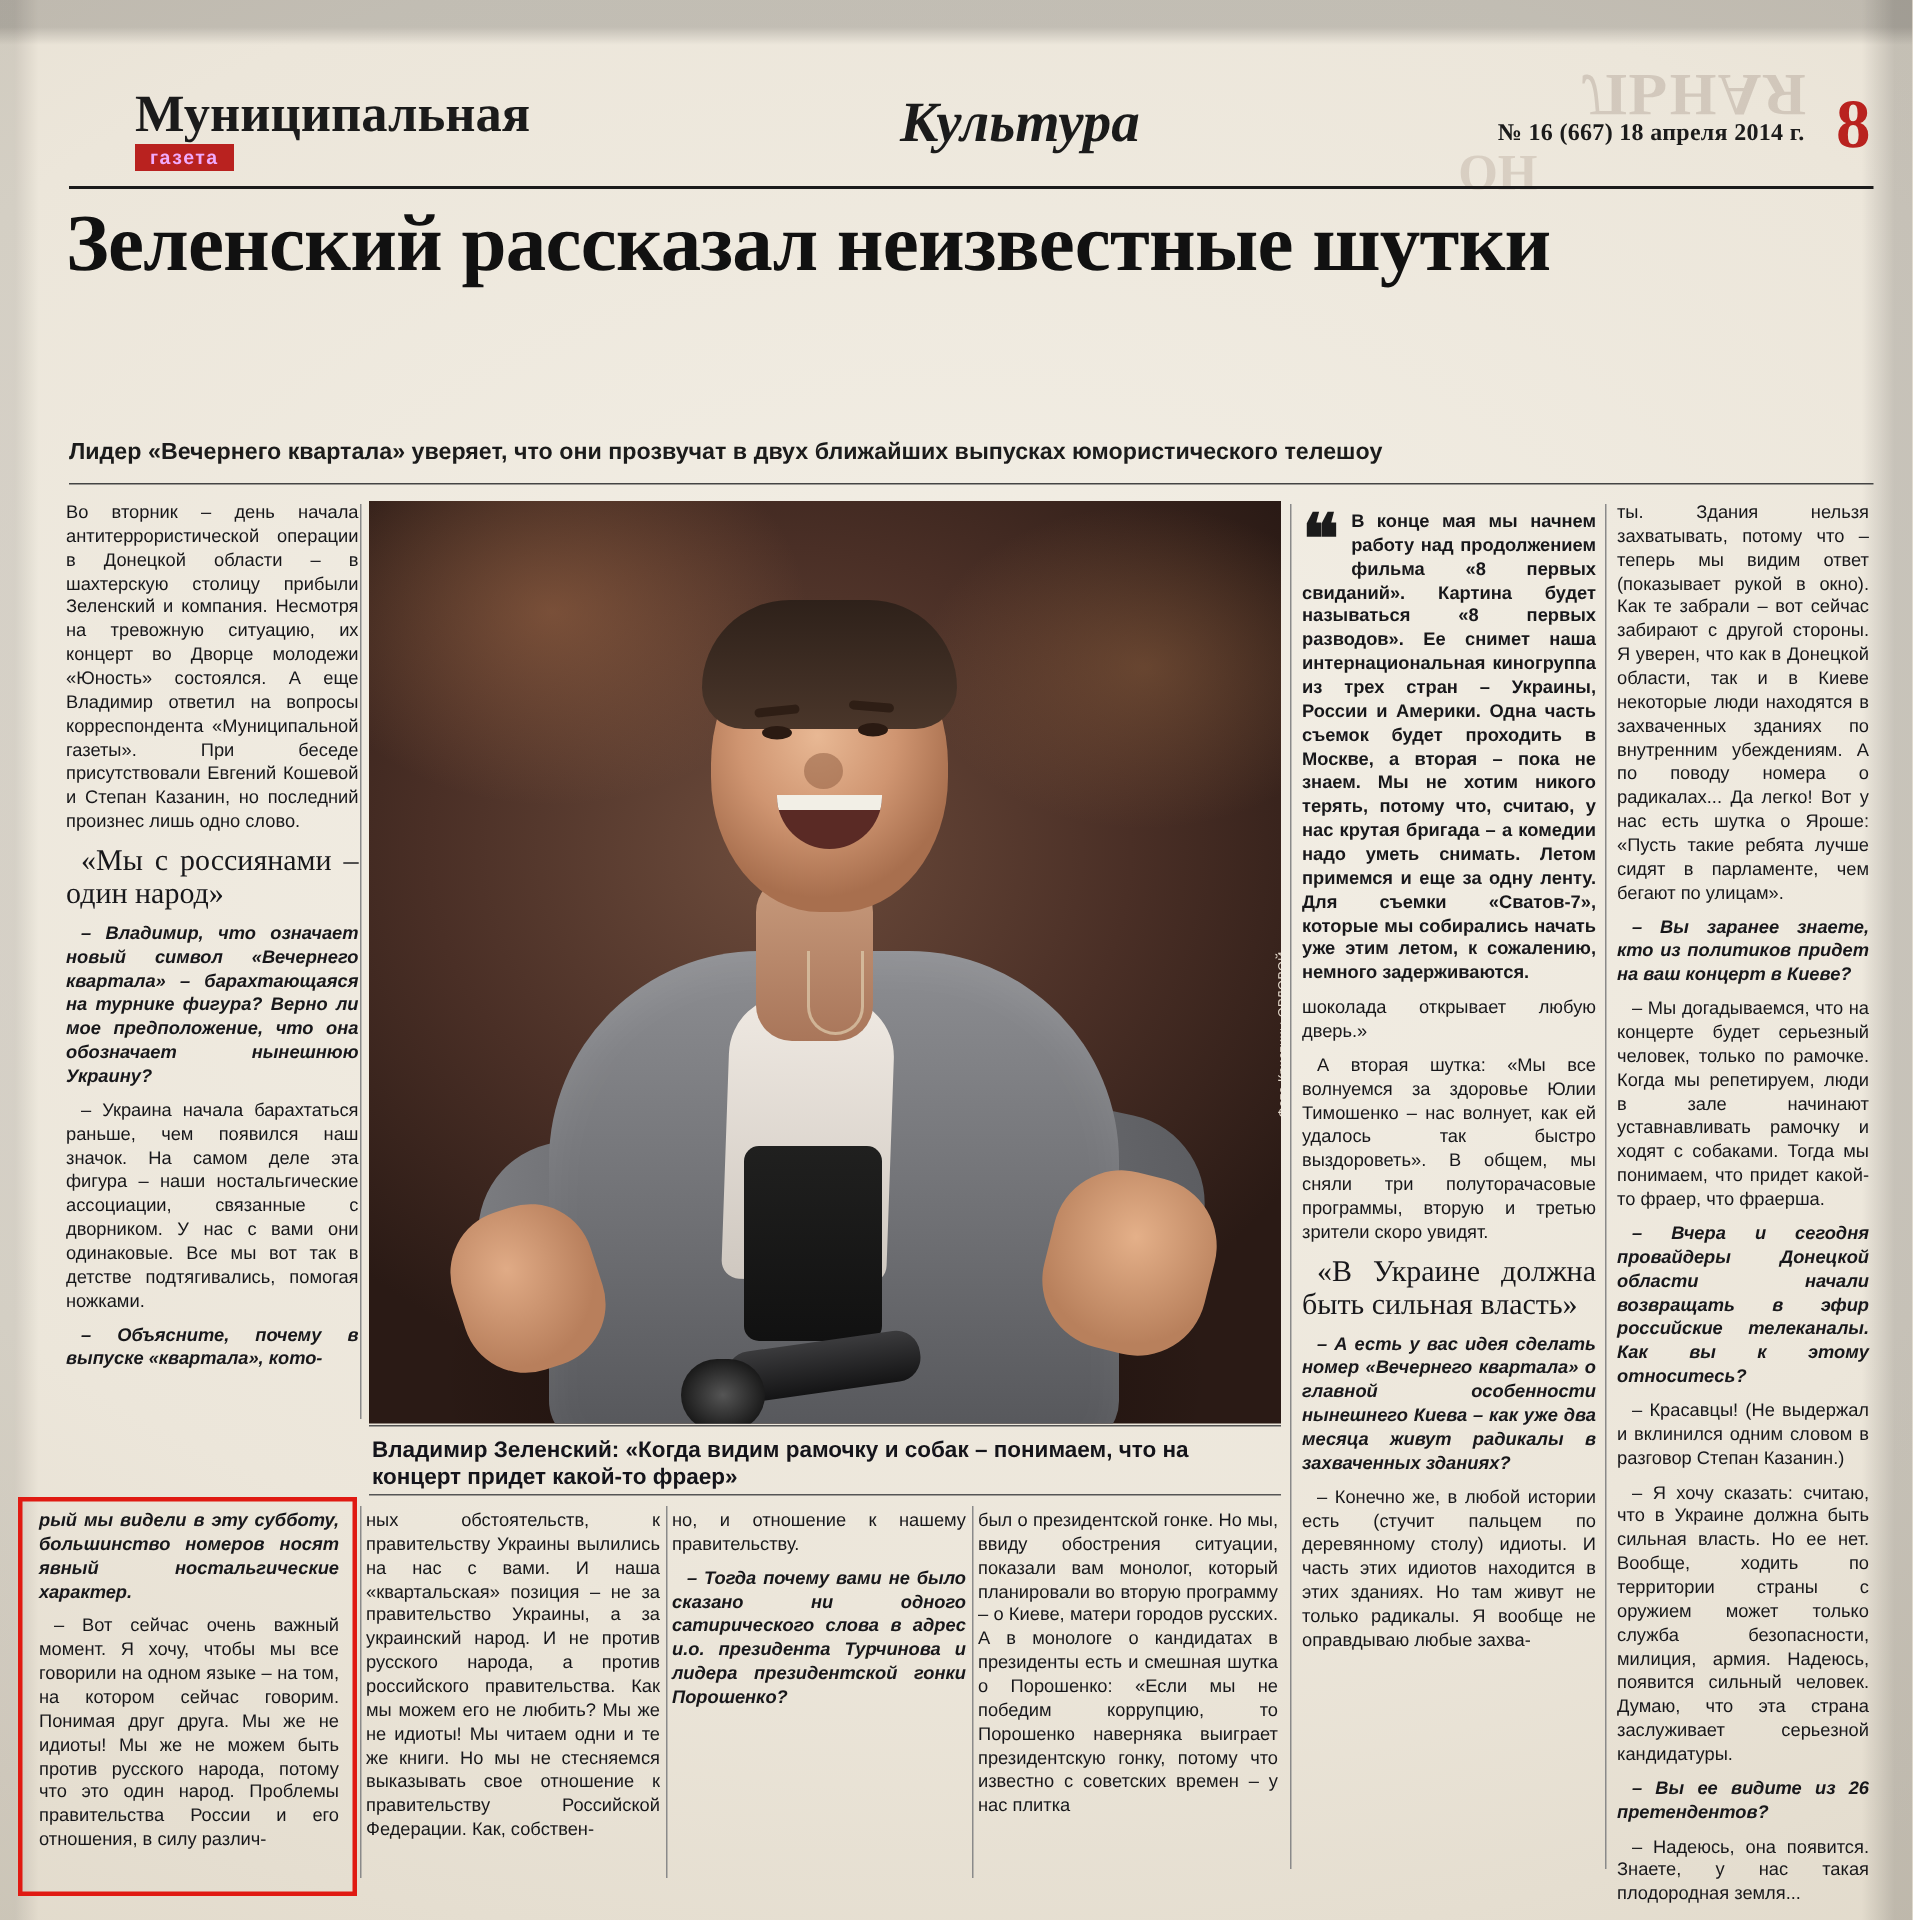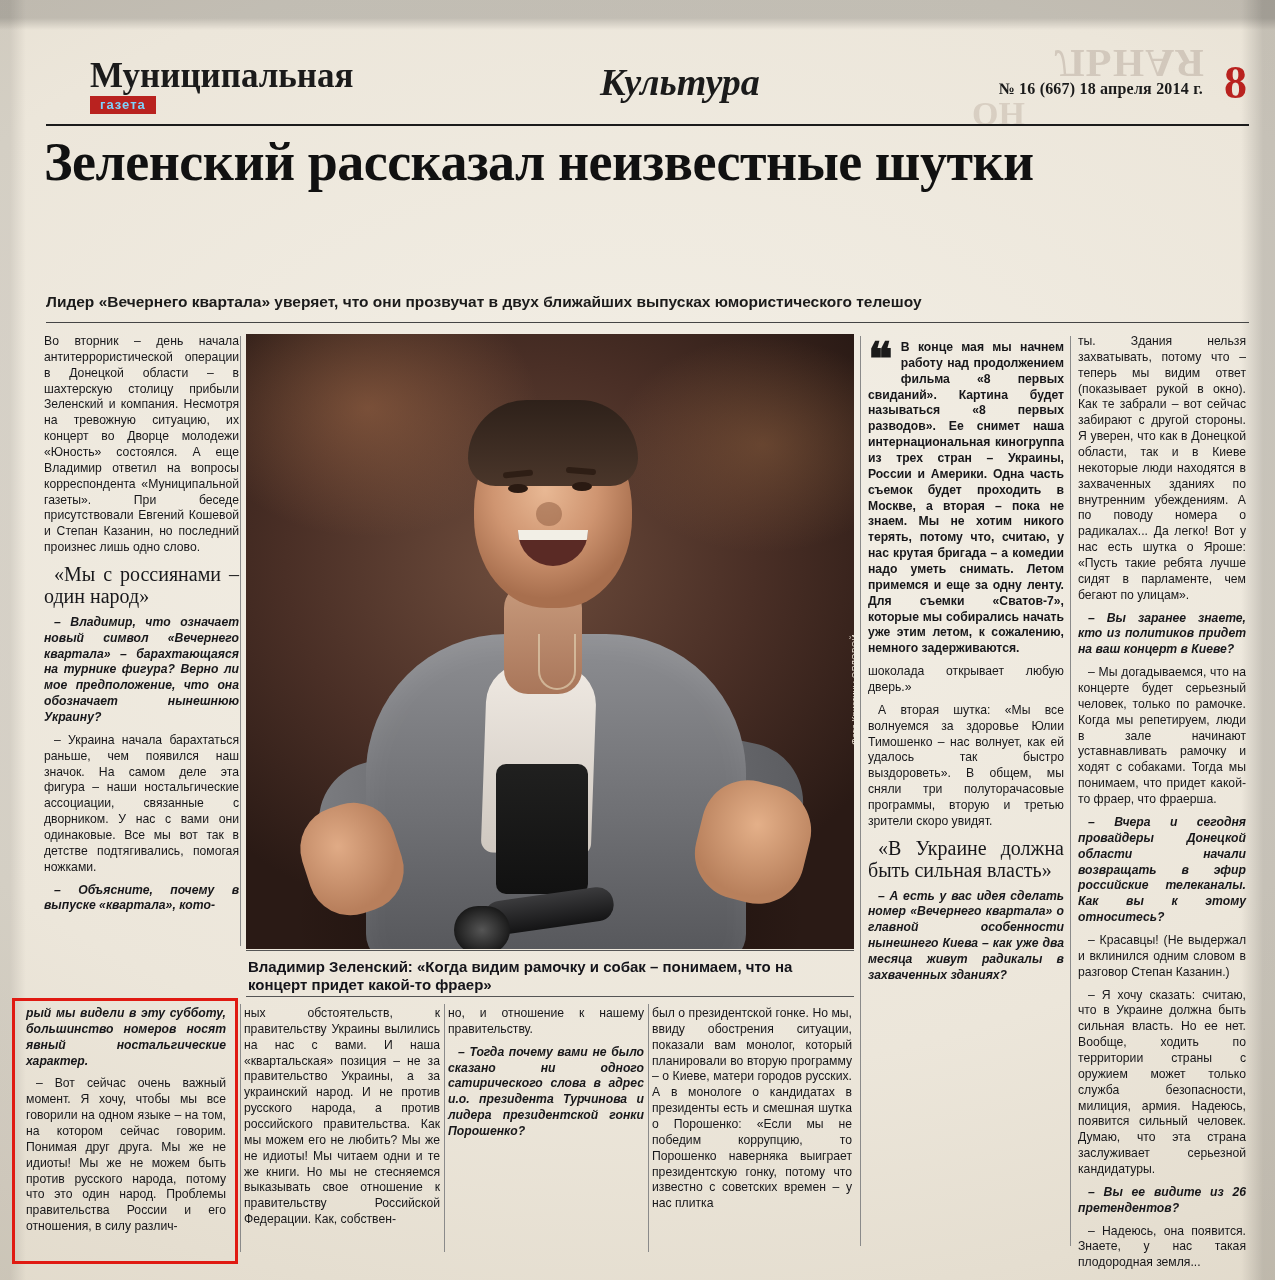--- a/index.html
+++ b/index.html
@@ -34,21 +34,21 @@
   }
 
   
   .masthead{position:absolute;left:0;top:58px;width:1275px;height:66px;}
   .mh-left{position:absolute;left:46px;top:0;margin-left:44px;}
   .mh-title{
     font-family:"Liberation Serif", serif;font-weight:bold;
     font-size:35px;letter-spacing:0px;color:#1b1b1b;line-height:1;
   }
   .mh-sub{
-    margin-top:3px;display:inline-block;background:#b9221f;color:#7dd3fc;
+    margin-top:3px;display:inline-block;background:#b9221f;color:#f0abfc;
     font-size:13px;font-weight:bold;letter-spacing:1px;padding:1px 10px 2px;
     font-family:"Liberation Sans", sans-serif;
   }
   .mh-center{
     position:absolute;left:600px;top:2px;
     font-family:"Liberation Serif", serif;font-style:italic;font-weight:bold;
     font-size:38px;color:#1b1b1b;
   }
   .mh-issue{
     position:absolute;right:72px;top:22px;text-align:right;
@@ -295,20 +295,21 @@
   </div>
 
   <div class="col" id="col5">
     <p class="noind pull">
       <span class="quotemark">❝</span><span>В конце мая мы начнем работу над продолжением фильма «8 первых свиданий». Картина будет называться «8 первых разводов». Ее снимет наша интернациональная киногруппа из трех стран – Украины, России и Америки. Одна часть съемок будет проходить в Москве, а вторая – пока не знаем. Мы не хотим никого терять, потому что, считаю, у нас крутая бригада – а комедии надо уметь снимать. Летом примемся и еще за одну ленту. Для съемки «Сватов-7», которые мы собирались начать уже этим летом, к сожалению, немного задерживаются.</span>
     </p>
     <p class="noind">шоколада открывает любую дверь.»</p>
     <p>А вторая шутка: «Мы все волнуемся за здоровье Юлии Тимошенко – нас волнует, как ей удалось так быстро выздороветь». В общем, мы сняли три полуторачасовые программы, вторую и третью зрители скоро увидят.</p>
     <p class="subhead">«В Украине должна быть сильная власть»</p>
     <p class="q">– А есть у вас идея сделать номер «Вечернего квартала» о главной особенности нынешнего Киева – как уже два месяца живут радикалы в захваченных зданиях?</p>
+    <p>– Конечно же, в любой истории есть (стучит пальцем по деревянному столу) идиоты. И часть этих идиотов находится в этих зданиях. Но там живут не только радикалы. Я вообще не оправдываю любые захва-</p>
   </div>
 
   <div class="col" id="col6">
     <p class="noind">ты. Здания нельзя захватывать, потому что – теперь мы видим ответ (показывает рукой в окно). Как те забрали – вот сейчас забирают с другой стороны. Я уверен, что как в Донецкой области, так и в Киеве некоторые люди находятся в захваченных зданиях по внутренним убеждениям. А по поводу номера о радикалах... Да легко! Вот у нас есть шутка о Яроше: «Пусть такие ребята лучше сидят в парламенте, чем бегают по улицам».</p>
     <p class="q">– Вы заранее знаете, кто из политиков придет на ваш концерт в Киеве?</p>
     <p>– Мы догадываемся, что на концерте будет серьезный человек, только по рамочке. Когда мы репетируем, люди в зале начинают уставнавливать рамочку и ходят с собаками. Тогда мы понимаем, что придет какой-то фраер, что фраерша.</p>
     <p class="q">– Вчера и сегодня провайдеры Донецкой области начали возвращать в эфир российские телеканалы. Как вы к этому относитесь?</p>
     <p>– Красавцы! (Не выдержал и вклинился одним словом в разговор Степан Казанин.)</p>
     <p>– Я хочу сказать: считаю, что в Украине должна быть сильная власть. Но ее нет. Вообще, ходить по территории страны с оружием может только служба безопасности, милиция, армия. Надеюсь, появится сильный человек. Думаю, что эта страна заслуживает серьезной кандидатуры.</p>
     <p class="q">– Вы ее видите из 26 претендентов?</p>

